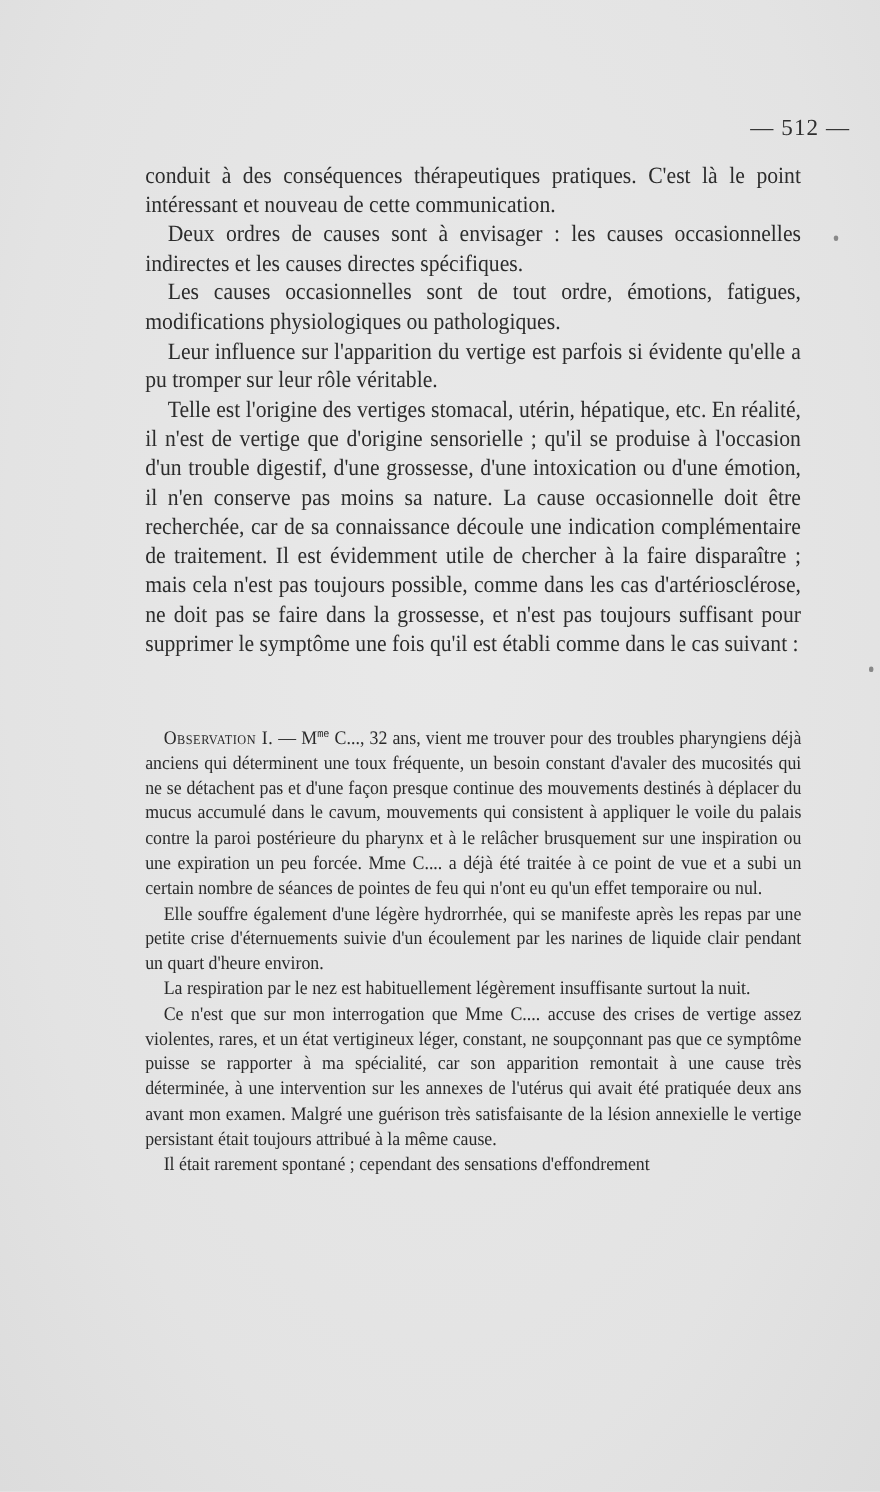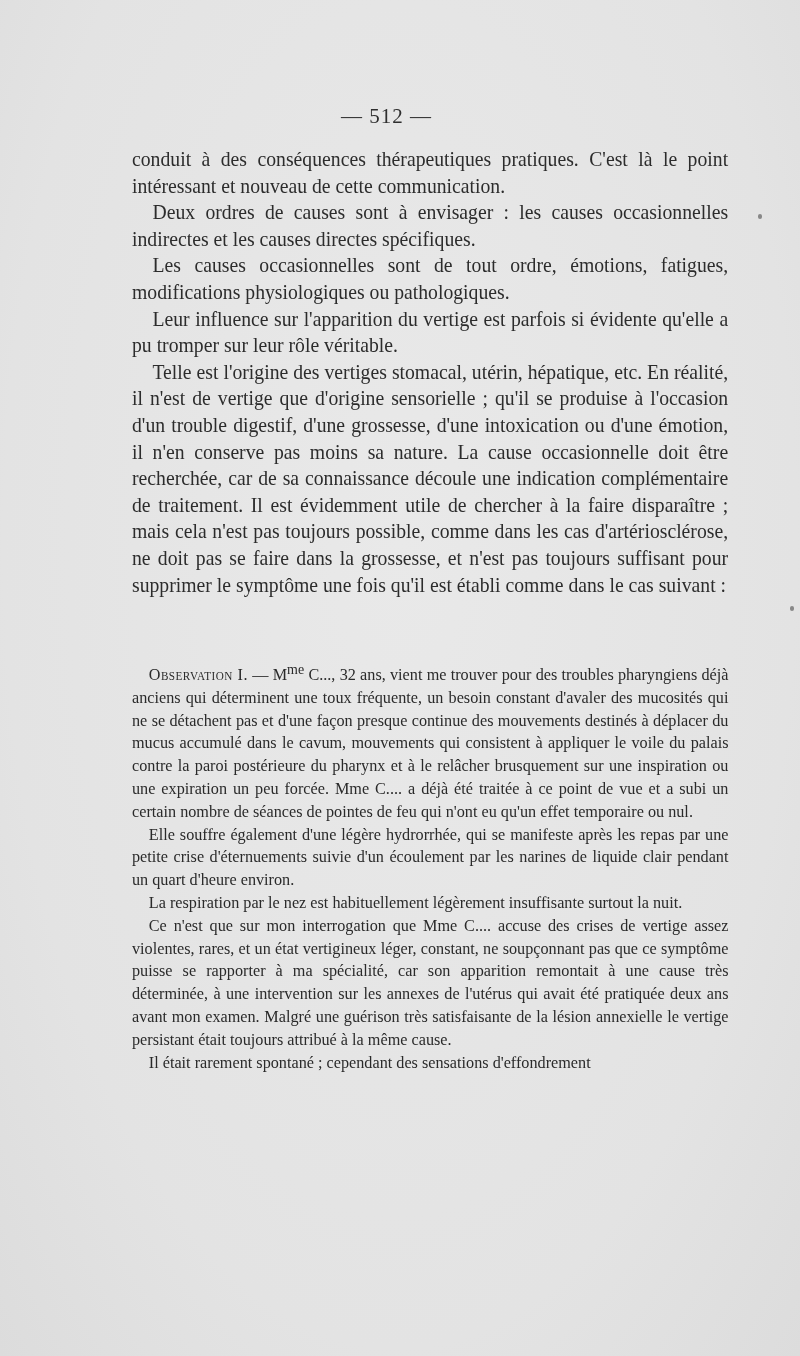--- a/index.html
+++ b/index.html
@@ -14,21 +14,21 @@
     .page {
       position: absolute;
       left: 0; top: 0;
       width: 800px; height: 1356px;
       background: radial-gradient(ellipse at 50% 40%, #e9e9e9 0%, #e3e3e3 70%, #dcdcdc 100%);
     }
     .page-number {
       position: absolute;
       top: 104px;
       left: 0; width: 773px;
-      text-align: center;
+      text-align: right;
       font-family: "Liberation Serif", serif;
       font-size: 21px;
       color: #2e2e2e;
       letter-spacing: 1px;
     }
     .main-text {
       position: absolute;
       left: 132px;
       top: 146px;
       width: 596px;
@@ -54,21 +54,21 @@
       font-family: "Liberation Serif", serif;
       font-size: 17.4px;
       line-height: 22.8px;
       color: #2a2a2a;
       text-align: justify;
       transform: scaleX(0.932);
       transform-origin: left top;
     }
     .obs-text p { margin: 0; text-indent: 18px; }
     .smallcaps { font-variant: small-caps; letter-spacing: 0.5px; }
-    sup.title { font-size: 15px; vertical-align: 6px; }
+    sup.title { font-size: 10px; vertical-align: 6px; font-family: Liberation Mono, monospace; }
     .margin-mark {
       position: absolute;
       width: 4px; height: 5px;
       background: #888;
       border-radius: 2px;
     }
   </style>
 </head>
 <body>
 

